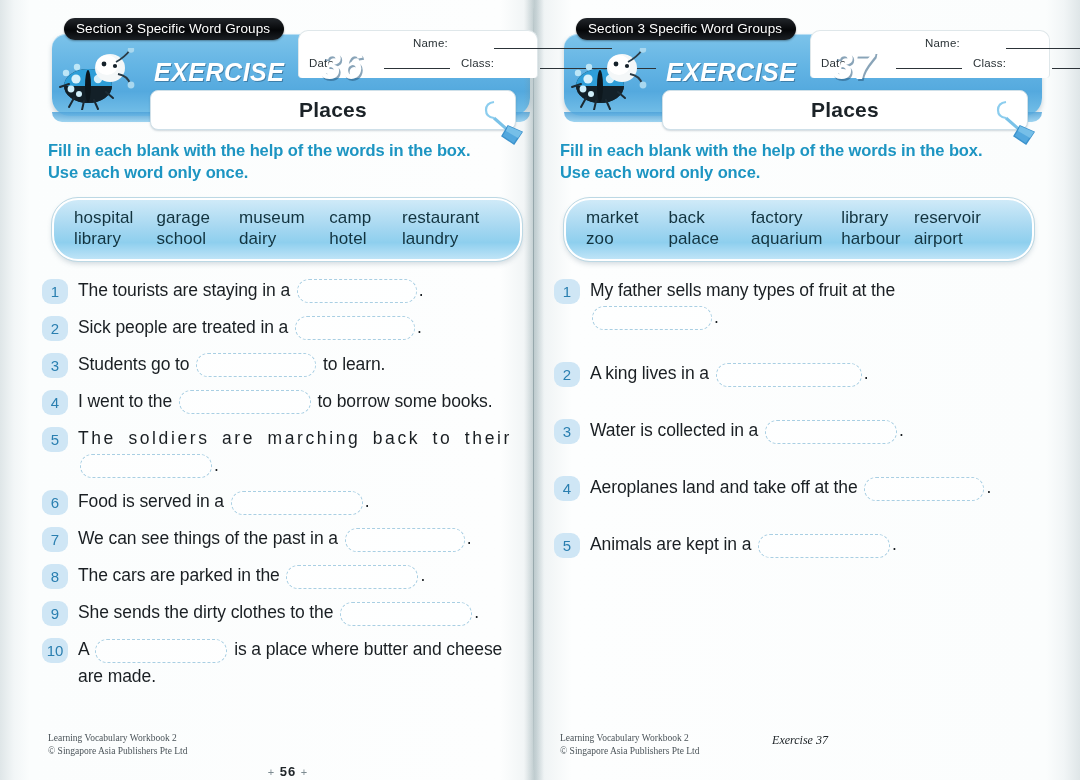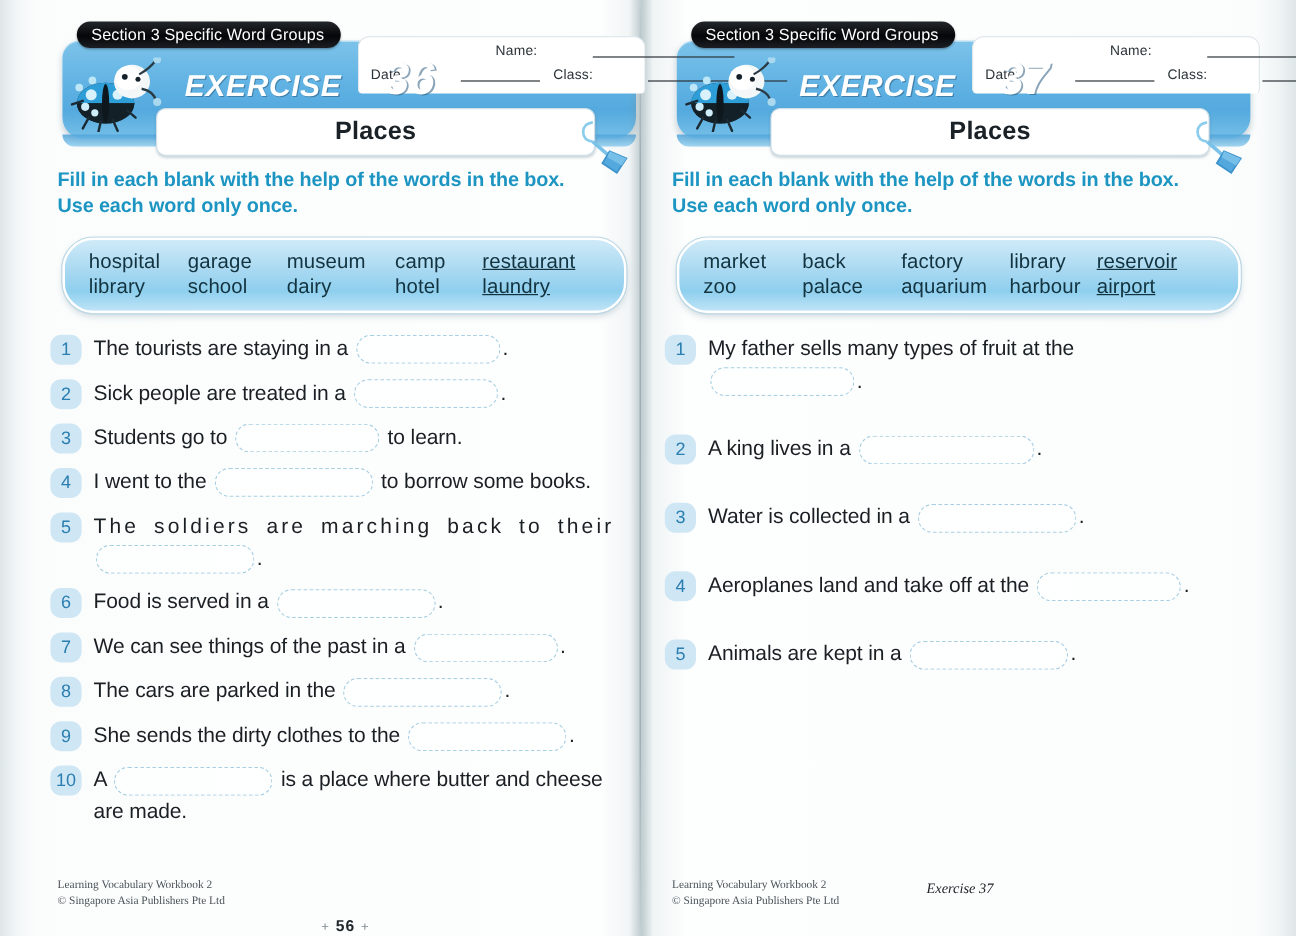--- a/index.html
+++ b/index.html
@@ -92,21 +92,21 @@
     top: 12px; left: 256px;
     width: 240px; height: 48px;
     background: #ffffff;
     border-radius: 10px 10px 4px 4px;
     border: 1px solid #dfe7ea;
     border-bottom: none;
     z-index: 3;
     font-size: 11.5px;
     color: #2a3236;
   }
-  .nb-row { position: absolute; white-space: nowrap; display: flex; align-items: center; gap: 42px; }
+  .nb-row { position: absolute; white-space: nowrap; display: flex; align-items: flex-end; gap: 42px; }
   .nb-name  { top: 6px;  left: 114px; }
   .nb-date  { top: 26px; left: 10px; }
   .nb-class { top: 26px; left: 114px; margin-left: 48px; }
   .nb-label { font-size: 11.5px; letter-spacing: .2px; }
   .nb-rule  { display: inline-block; height: 9px; border-bottom: 1.2px solid #2c3338; margin-left: 4px; }
   .rule-name  { width: 118px; }
   .rule-date  { width: 66px; }
   .rule-class { width: 116px; }
 
   .bug {
@@ -135,21 +135,21 @@
     font-style: italic;
     font-weight: bold;
     font-size: 38px;
     color: #ffffff;
     text-shadow: 1.5px 1.5px 0 rgba(40,90,125,0.55);
     z-index: 5;
   }
 
   .title-plate {
     position: absolute;
-    top: 72px; left: 88px;
+    top: 72px; left: 108px;
     width: 366px; height: 40px;
     background: #ffffff;
     border-radius: 8px;
     border: 1px solid #cfe0e9;
     z-index: 6;
     display: flex;
     align-items: center;
     justify-content: center;
     box-shadow: 0 1px 2px rgba(70,100,120,0.25);
   }
@@ -195,21 +195,21 @@
     font-size: 17px;
     color: #12333f;
     line-height: 1.28;
     letter-spacing: .1px;
   }
   .wb-row span { display: block; }
   .wb-c0 { width: 84px; }
   .wb-c1 { width: 84px; }
   .wb-c2 { width: 92px; }
   .wb-c3 { width: 74px; }
-  .wb-c4 { width: 104px; text-decoration: underline; }
+  .wb-c4 { width: 104px; }
 
   
   .qlist { margin: 16px 0 0 6px; width: 500px; }
 
   .q {
     display: flex;
     align-items: flex-start;
     margin-bottom: 10px;
   }
   .q-num {

